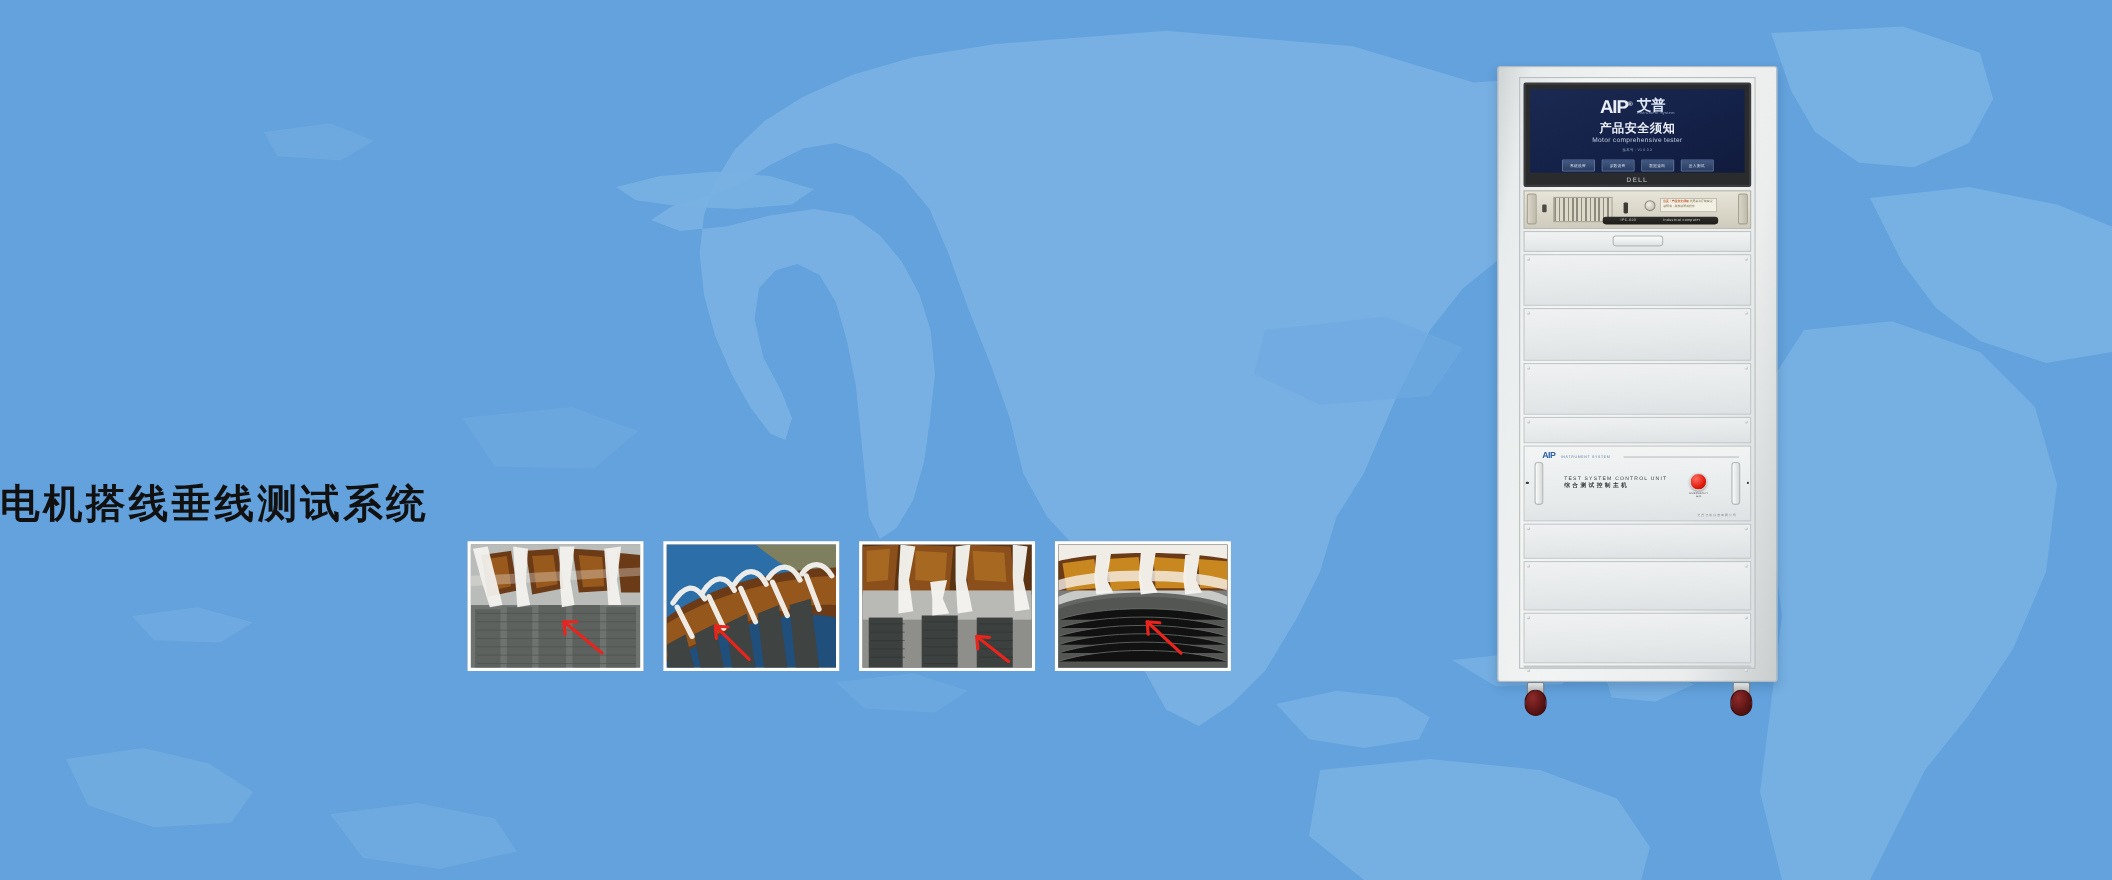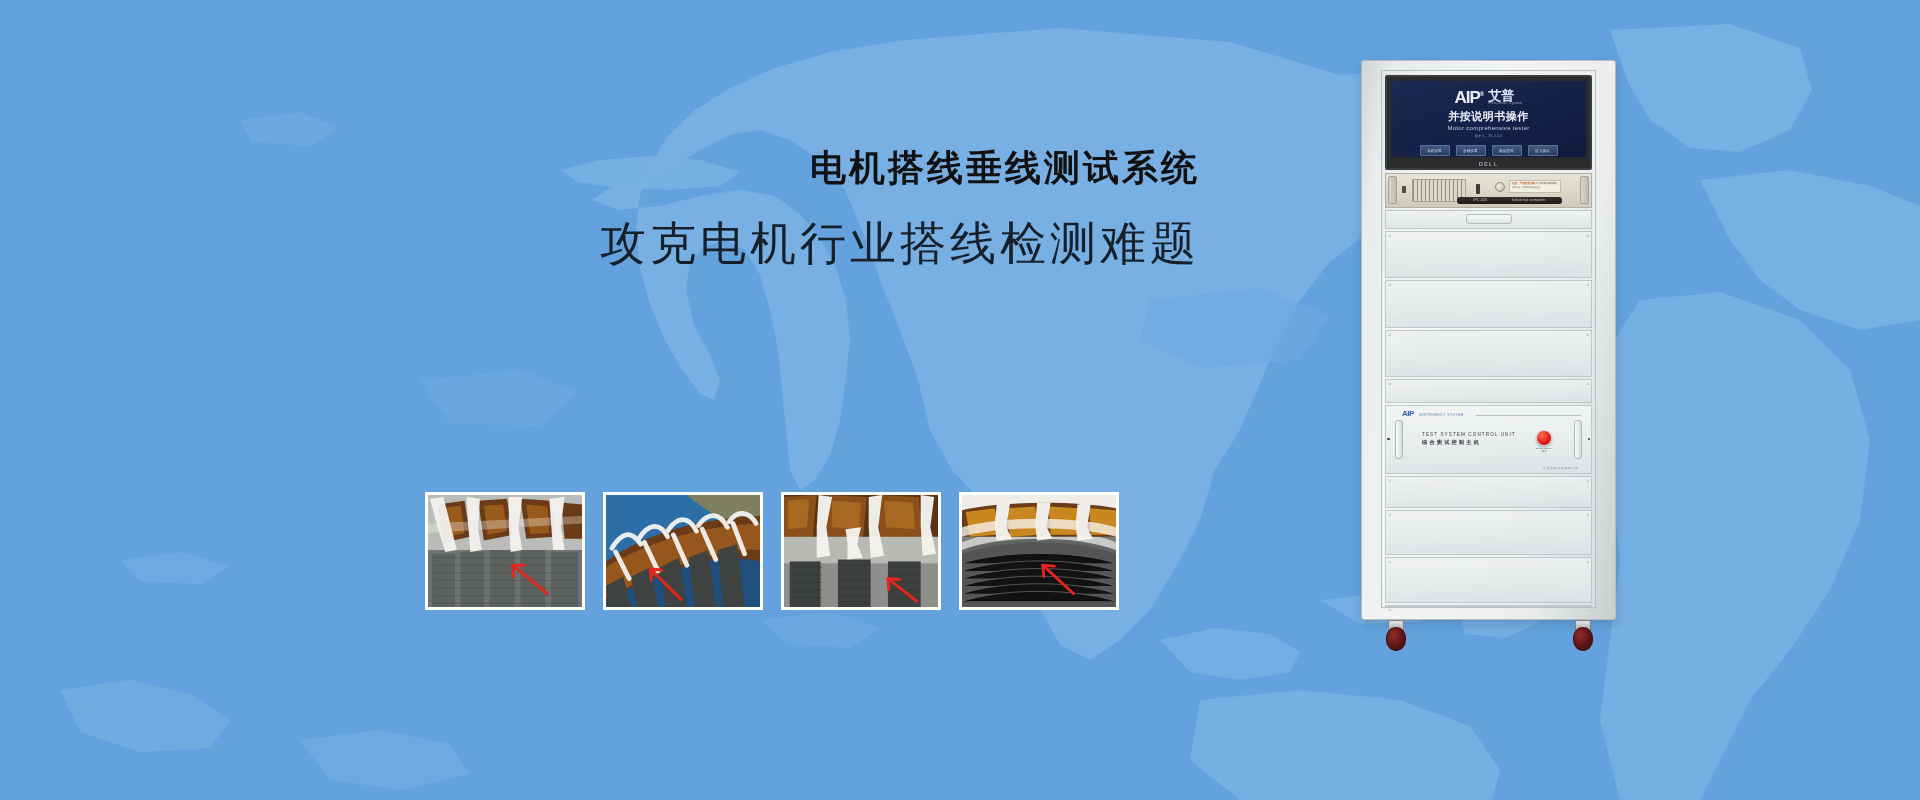--- a/index.html
+++ b/index.html
@@ -10,21 +10,21 @@
   }
   .banner{position:relative;width:1920px;height:800px;overflow:hidden;background:#63a2dd;}
 
   
   .map-layer{position:absolute;inset:0;}
   .map-layer svg{display:block;width:100%;height:100%;}
 
   
   .copy{
     position:absolute;left:0;top:0;width:1200px;height:800px;
-    display:flex;flex-direction:column;align-items:flex-end;
+    display:flex;flex-direction:row;align-items:center;
     justify-content:flex-start;padding-top:150px;box-sizing:border-box;
   }
   .eyebrow{
     font-size:36px;font-weight:bold;color:#111;letter-spacing:3px;
     line-height:1;margin:0 0 34px 0;white-space:nowrap;
   }
   .headline{
     font-size:104px;font-weight:bold;color:#f40d09;line-height:1;
     letter-spacing:6px;white-space:nowrap;margin:0 0 22px 0;
     -webkit-text-stroke:3px #ffffff;
@@ -218,21 +218,20 @@
       </g>
       <g fill="#6fa9e0" opacity="0.7">
         <path d="M1150 300 L1260 288 L1330 316 L1300 360 L1200 368 L1140 340 Z"></path>
         <path d="M420 380 L520 370 L580 392 L540 426 L450 424 Z"></path>
       </g>
     </svg>
   </div>
 
   <div class="copy">
     <div class="eyebrow">电机搭线垂线测试系统</div>
-    <div class="subline">攻克电机行业搭线检测难题</div>
   </div>
 
   <div class="thumbs">
 
     <div class="thumb">
       <svg viewBox="0 0 160 118" preserveAspectRatio="none" aria-hidden="true">
         <rect width="160" height="118" fill="#b9bcb8"></rect>
         <rect y="58" width="160" height="60" fill="#6e7370"></rect>
         <g fill="#5d625f">
           <rect x="4" y="62" width="24" height="56"></rect>
@@ -381,21 +380,21 @@
         <div class="screen">
           <div class="aip-row">
             <div class="aip-logo">
               <span>AIP</span><sup>®</sup>
             </div>
             <div class="aip-cn">
               <span>艾普</span>
               <small>Instrument System</small>
             </div>
           </div>
-          <div class="scr-title">并按说明书操作</div>
+          <div class="scr-title">产品安全须知</div>
           <div class="scr-sub">Motor comprehensive tester</div>
           <div class="scr-note">版本号：V1.0.0.3</div>
           <div class="scr-btns">
             <div class="scr-btn">系统设置</div>
             <div class="scr-btn">参数设置</div>
             <div class="scr-btn">数据查询</div>
             <div class="scr-btn">进入测试</div>
           </div>
         </div>
         <div class="monitor-brand">DELL</div>

